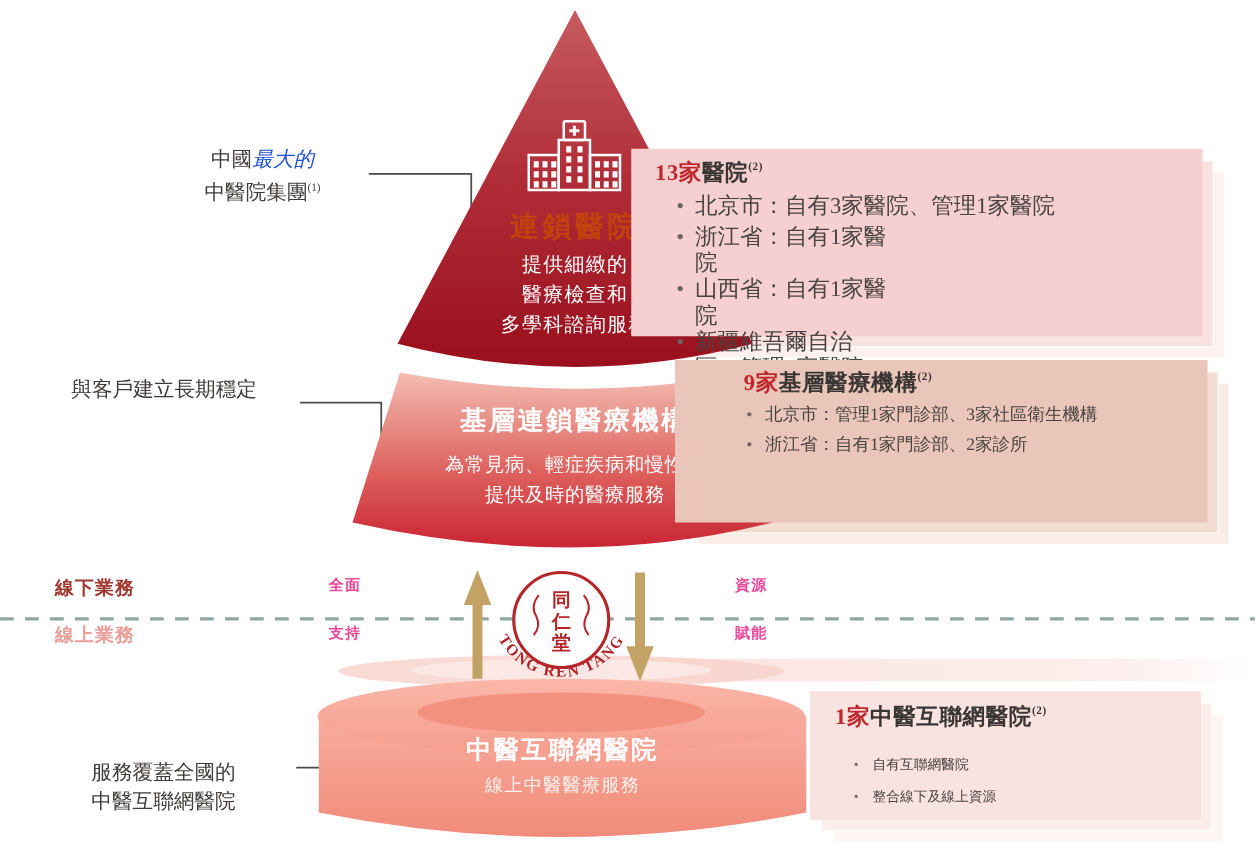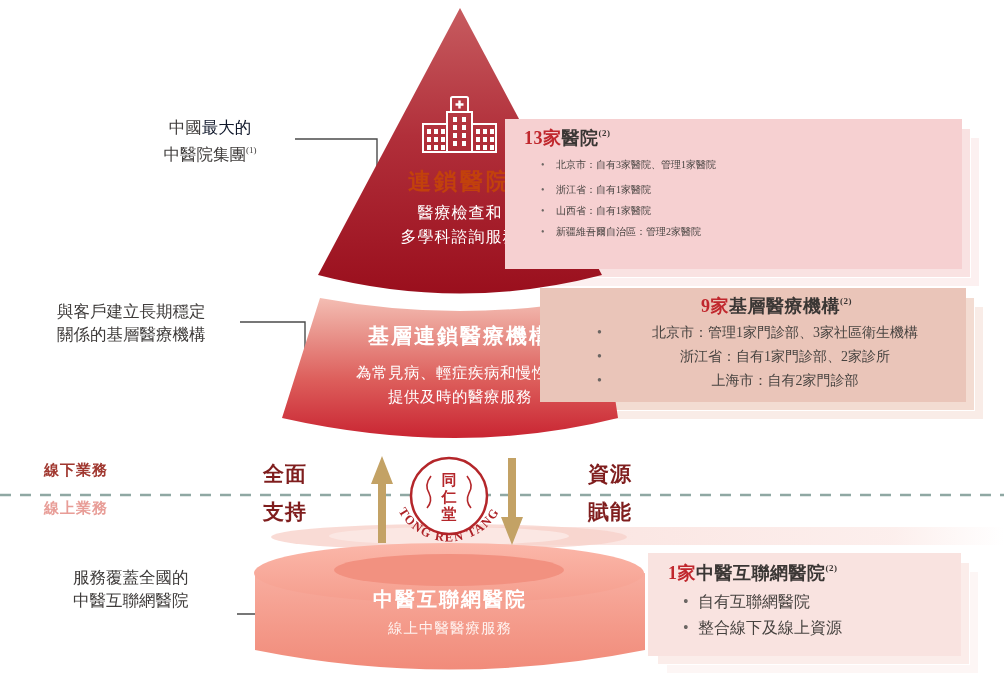--- a/index.html
+++ b/index.html
@@ -10,63 +10,63 @@
   .box-wrap{position:absolute;}
   .layer{position:absolute;inset:0;border:1px solid #ffffff;}
   .layer.l2{transform:translate(18px,18px);}
   .layer.l1{transform:translate(9px,9px);}
   .box-main{position:absolute;inset:0;z-index:1;box-sizing:border-box;}
 
   .box1{left:505px;top:119px;width:457px;height:150px;}
   .box1 .l2{background:#fcf0f0;} .box1 .l1{background:#f9e2e2;}
   .box1 .box-main{background:#f6d0d1;padding:7px 8px 6px 19px;}
 
-  .box2{left:540px;top:288px;width:426px;height:114px;text-align:center;}
+  .box2{left:540px;top:288px;width:426px;height:130px;}
   .box2 .l2{background:#f9ece7;} .box2 .l1{background:#f3dcd2;}
   .box2 .box-main{background:#eac5b9;padding:6px 8px 6px 55px;}
 
   .box3{left:648px;top:553px;width:313px;height:103px;}
   .box3 .l2{background:#fdf6f5;} .box3 .l1{background:#fbedea;}
   .box3 .box-main{background:#f9e3e0;padding:8px 8px 6px 20px;}
 
   .box-title{font-size:18px;font-weight:700;color:#3a3634;letter-spacing:.5px;}
   .box-title .cnt{color:#c0272d;}
   .box-title sup{font-size:9px;position:relative;top:-1px;}
 
-  ul.bul{list-style:none;margin:4px 0 0 15px;padding:0;font-size:10px;color:#474340;line-height:21px;}
+  ul.bul{list-style:none;margin:4px 0 0 15px;padding:0;font-size:18px;color:#474340;line-height:21px;}
   ul.bul li{position:relative;padding-left:17px;}
   ul.bul li::before{content:"\2022";position:absolute;left:2px;color:#6b6663;}
   .cols{display:flex;}
   .cols .c1{width:178px;}
   .cols .c2{flex:1;}
   .box2 ul.bul{margin-left:0;font-size:14px;line-height:24px;margin-top:3px;}
-  .box3 ul.bul{margin-left:13px;font-size:16px;line-height:26px;margin-top:4px;}
+  .box3 ul.bul{margin-left:13px;font-size:11px;line-height:26px;margin-top:14px;}
 
   
   .ovl{position:absolute;text-align:center;}
   .t1-title{left:355px;top:166px;width:210px;font-size:23px;font-weight:700;color:#c2410c;letter-spacing:3px;}
   .t1-desc{left:345px;top:201px;width:230px;font-size:16px;line-height:24px;color:#fff;letter-spacing:1px;}
   .t2-title{left:325px;top:322px;width:270px;font-size:21px;font-weight:700;color:#fff;letter-spacing:2px;}
   .t2-desc{left:300px;top:361px;width:320px;font-size:15.5px;line-height:24px;color:#fff;letter-spacing:.5px;}
   .t3-title{left:330px;top:586px;width:240px;font-size:20px;font-weight:700;color:#fff;letter-spacing:2px;}
   .t3-desc{left:340px;top:619px;width:220px;font-size:14.5px;color:rgba(255,248,246,.95);letter-spacing:1px;}
 
   
   .ann{position:absolute;font-size:16.5px;line-height:23px;color:#3f3c3b;}
-  .ann .red{color:#0f172a;}
+  .ann .red{color:#1d4ed8;font-style:italic;}
   .ann sup{font-size:9px;}
   .ann1{left:125px;top:116px;width:170px;text-align:center;}
   .ann2{left:57px;top:300px;}
-  .ann3{left:73px;top:566px;}
+  .ann3{left:73px;top:606px;}
 
   
   .side-label{position:absolute;font-size:15px;font-weight:700;letter-spacing:1px;}
   .offline{left:44px;top:461px;color:#a0372f;}
   .online{left:44px;top:499px;color:#e89d97;}
-  .mid-label{position:absolute;font-size:21px;font-weight:700;color:#7f1d1d;letter-spacing:1px;}
+  .mid-label{position:absolute;font-size:12px;font-weight:700;color:#ec4899;letter-spacing:1px;}
   .support1{left:263px;top:460px;} .support2{left:263px;top:498px;}
   .empower1{left:588px;top:460px;} .empower2{left:588px;top:498px;}
 
   svg.shapes{position:absolute;left:0;top:0;pointer-events:none;}
 </style>
 </head>
 <body>
 
 <div class="canvas">
 
@@ -89,21 +89,20 @@
   </div>
 
   <div class="box-wrap box2">
     <div class="layer l2"></div>
     <div class="layer l1"></div>
     <div class="box-main">
       <div class="box-title"><span class="cnt">9家</span><span>基層醫療機構</span><sup>(2)</sup></div>
       <ul class="bul">
         <li>北京市：管理1家門診部、3家社區衛生機構</li>
         <li>浙江省：自有1家門診部、2家診所</li>
-        <li>上海市：自有2家門診部</li>
       </ul>
     </div>
   </div>
 
   <div class="box-wrap box3">
     <div class="layer l2"></div>
     <div class="layer l1"></div>
     <div class="box-main">
       <div class="box-title"><span class="cnt">1家</span><span>中醫互聯網醫院</span><sup>(2)</sup></div>
       <ul class="bul">
@@ -211,38 +210,38 @@
       <text x="449" y="519" text-anchor="middle" font-size="15" font-weight="700" fill="#b4262a">堂</text>
       <path id="arcPath" d="M 393,495 A 57 57 0 0 0 505,495" fill="none"></path>
       <text font-size="12.5" font-weight="700" fill="#ae2328" letter-spacing="1.5">
         <textPath href="#arcPath" startOffset="50%" text-anchor="middle">TONG REN TANG</textPath>
       </text>
     </g>
   </svg>
 
   <div class="ovl t1-title">連鎖醫院</div>
   <div class="ovl t1-desc">
+    <div>提供細緻的</div>
     <div>醫療檢查和</div>
     <div>多學科諮詢服務</div>
   </div>
   <div class="ovl t2-title">基層連鎖醫療機構</div>
   <div class="ovl t2-desc">
     <div>為常見病、輕症疾病和慢性病</div>
     <div>提供及時的醫療服務</div>
   </div>
   <div class="ovl t3-title">中醫互聯網醫院</div>
   <div class="ovl t3-desc">線上中醫醫療服務</div>
 
   <div class="ann ann1">
     <div><span>中國</span><span class="red">最大的</span></div>
     <div><span>中醫院集團</span><sup>(1)</sup></div>
   </div>
   <div class="ann ann2">
     <div>與客戶建立長期穩定</div>
-    <div>關係的基層醫療機構</div>
   </div>
   <div class="ann ann3">
     <div>服務覆蓋全國的</div>
     <div>中醫互聯網醫院</div>
   </div>
 
   <div class="side-label offline">線下業務</div>
   <div class="side-label online">線上業務</div>
   <div class="mid-label support1">全面</div>
   <div class="mid-label support2">支持</div>

